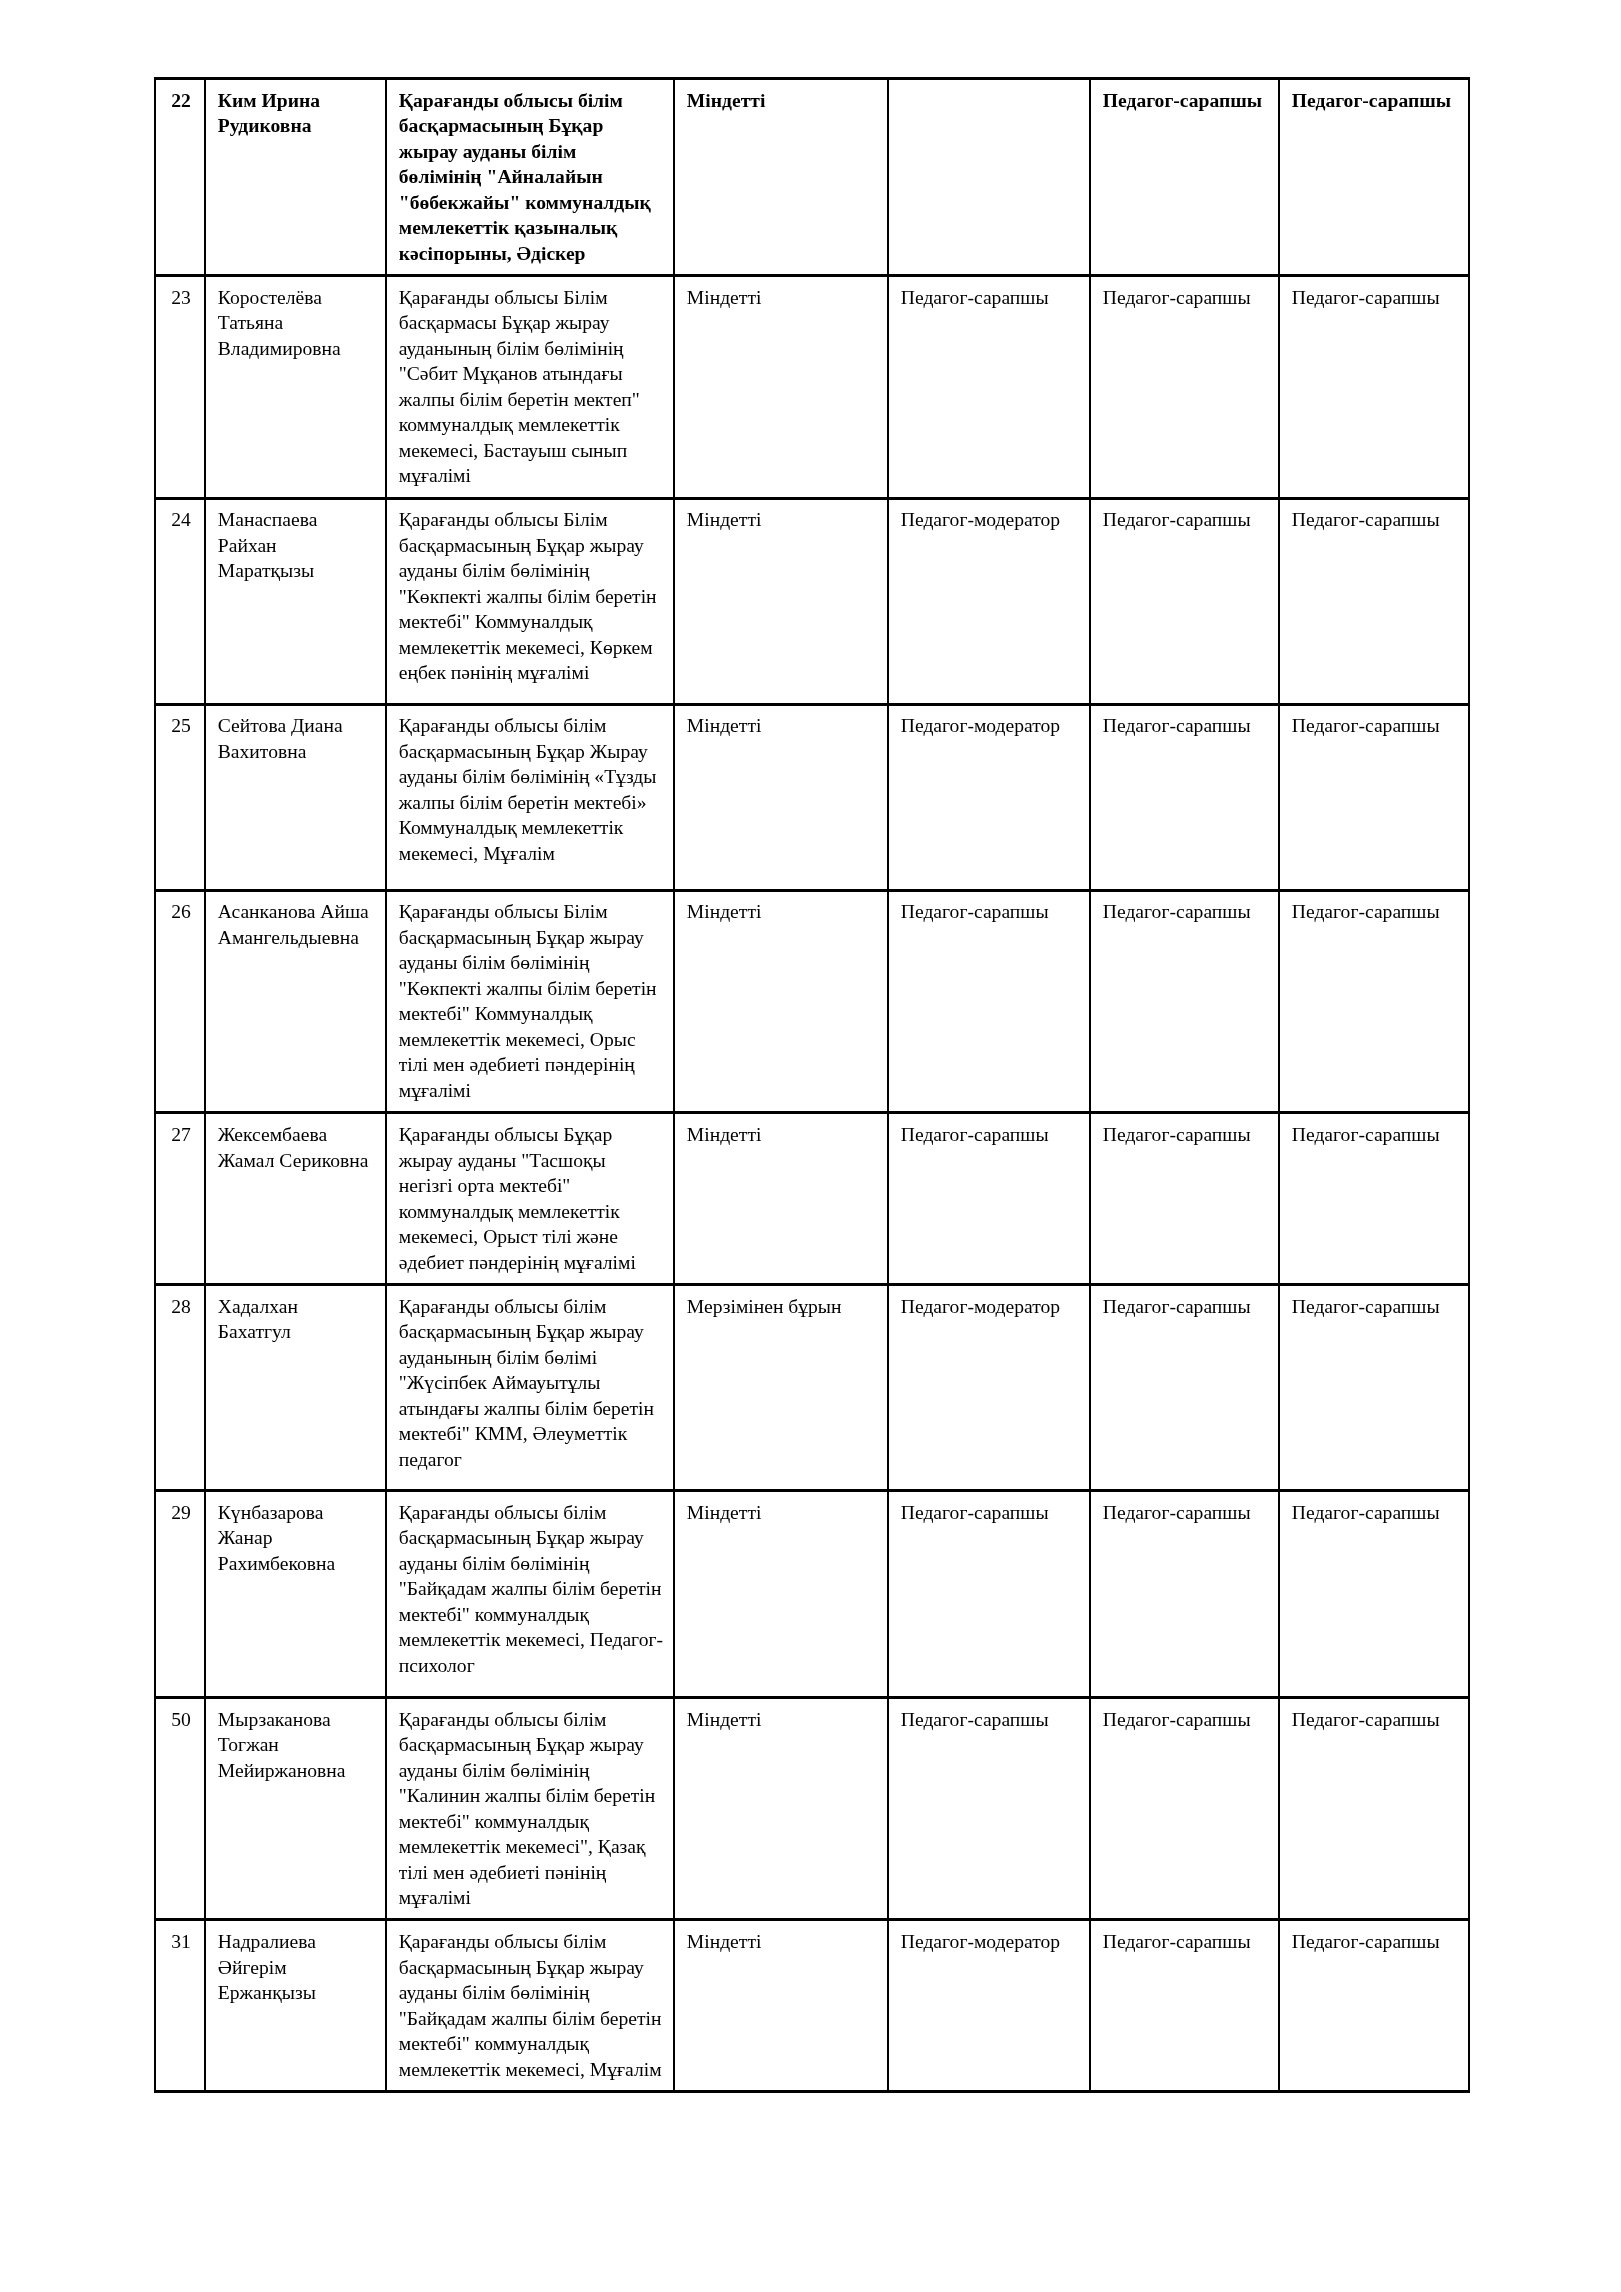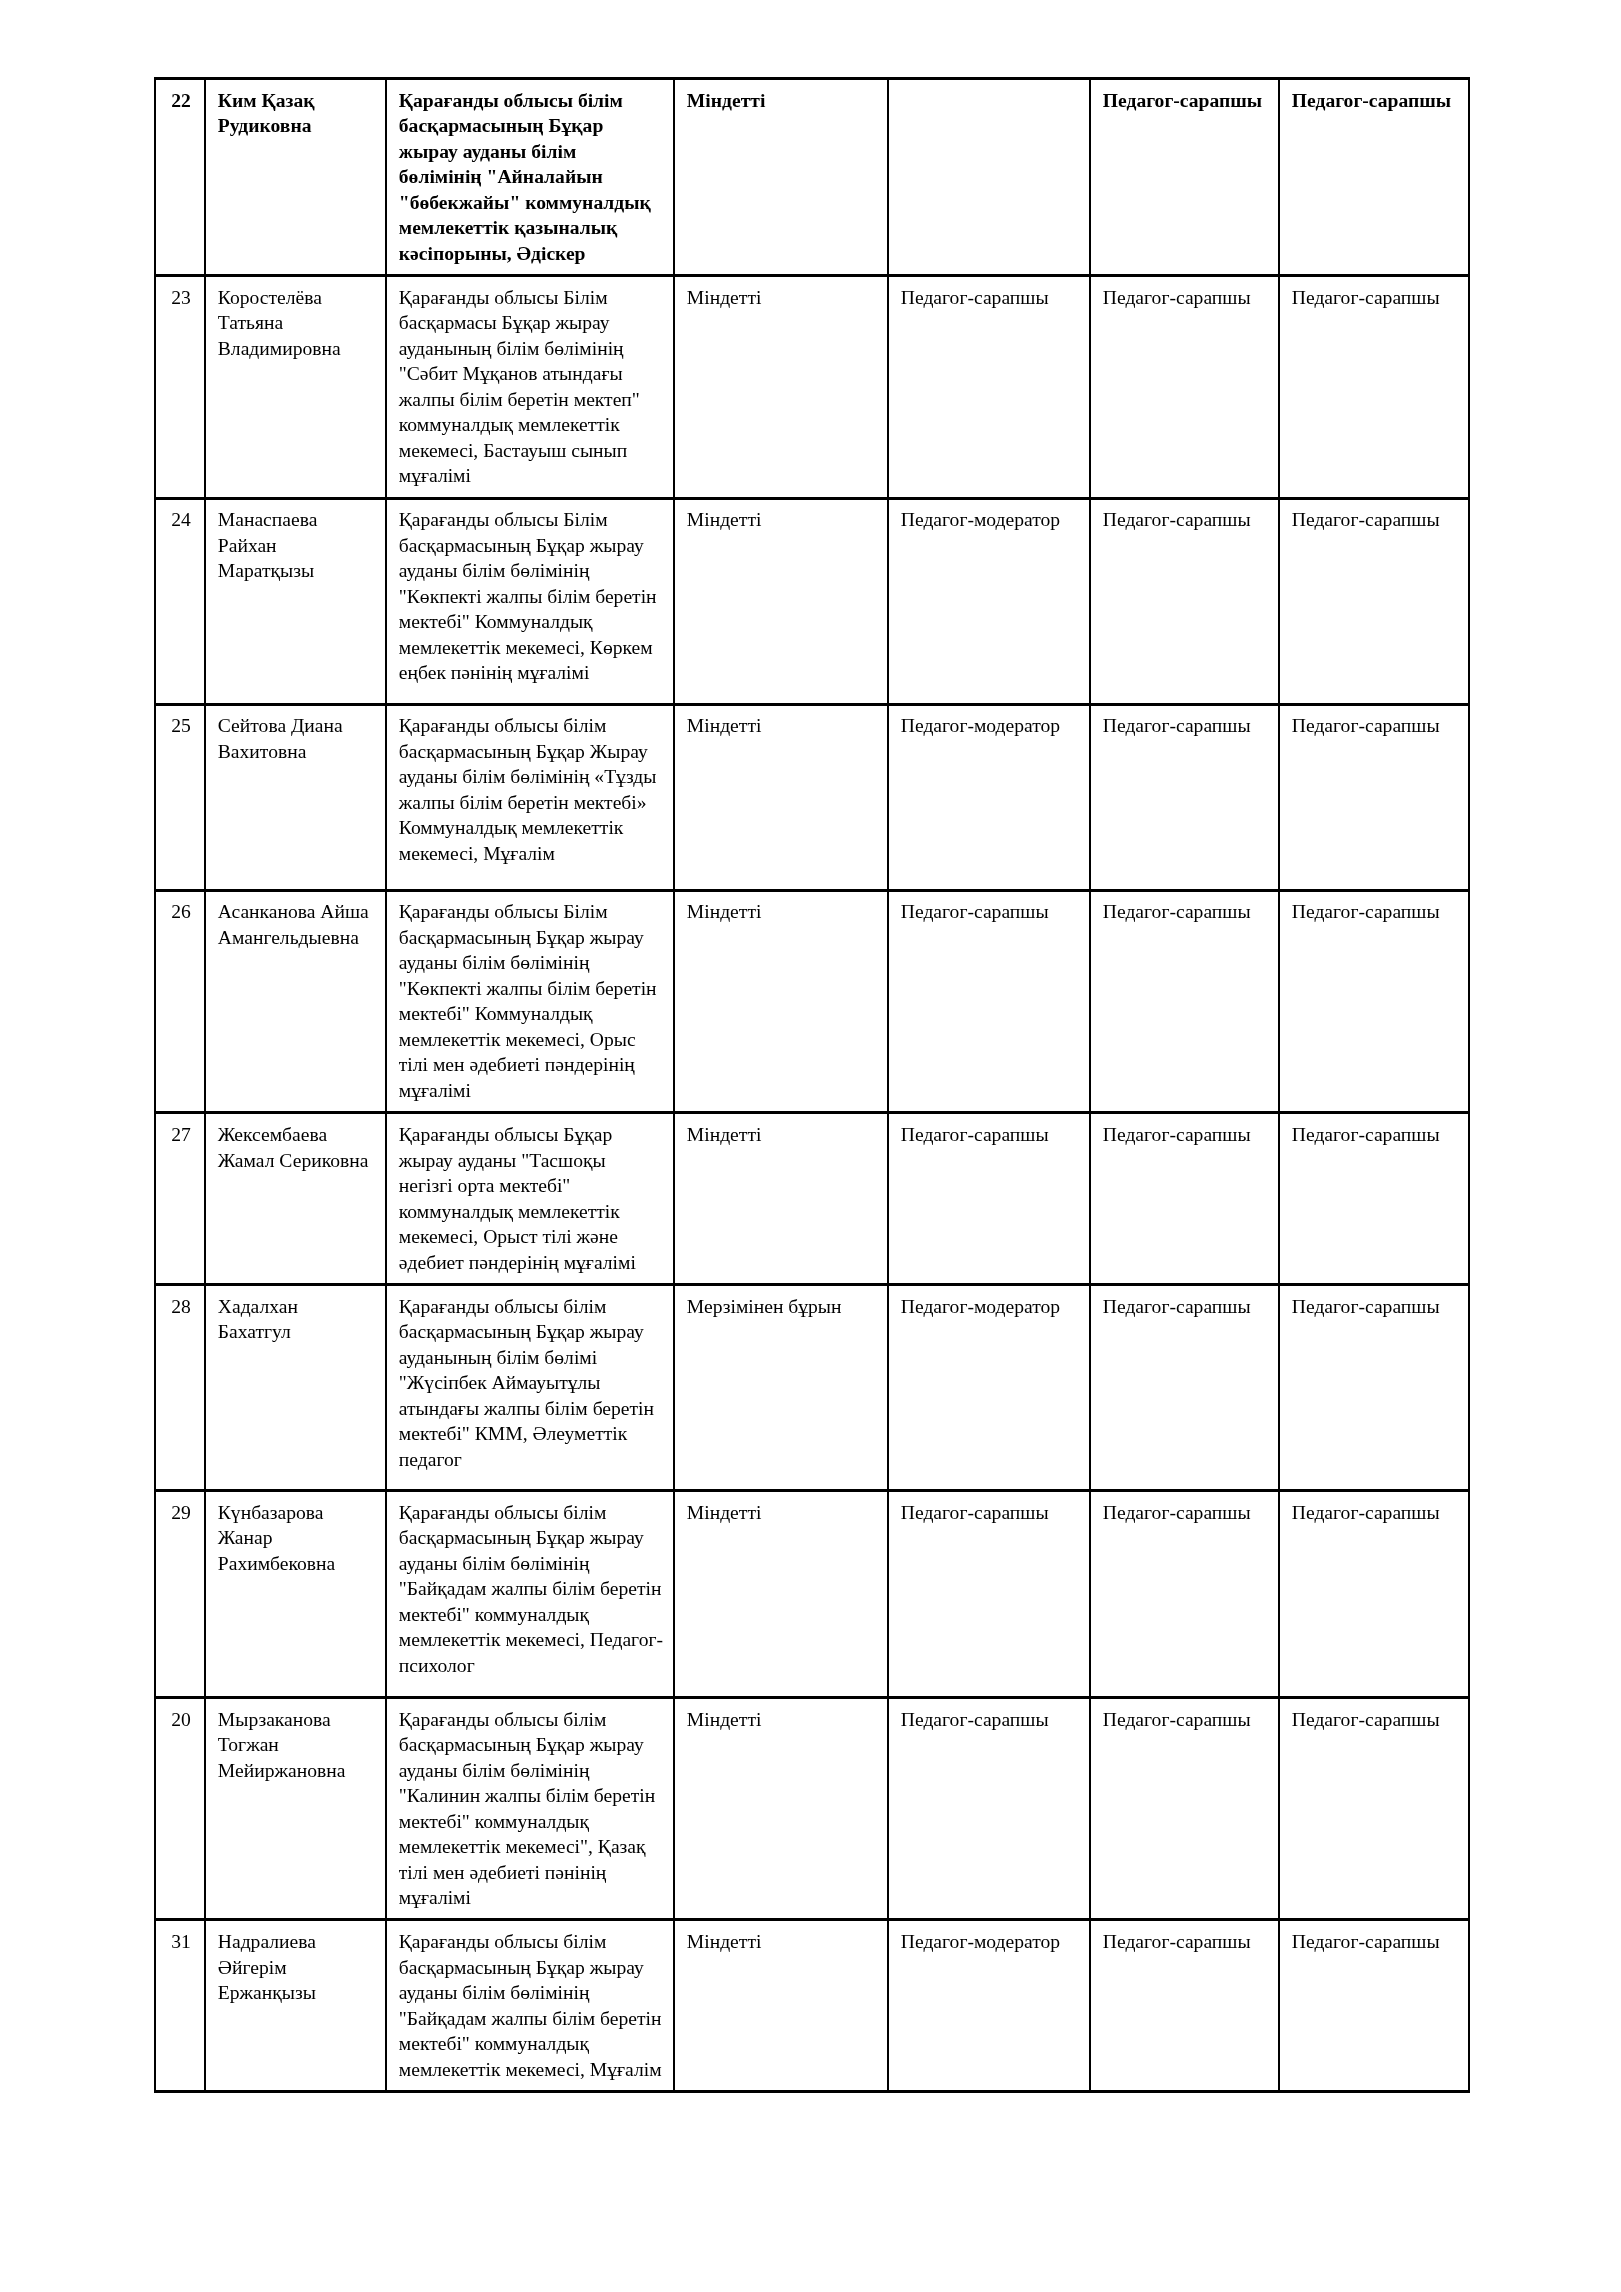--- a/index.html
+++ b/index.html
@@ -72,21 +72,21 @@
       <col style="width:181px">
       <col style="width:288px">
       <col style="width:214px">
       <col style="width:202px">
       <col style="width:189px">
       <col style="width:190px">
     </colgroup>
     <tbody id="table-body">
         <tr>
           <td class="col-num"><span>22</span></td>
-          <td class="col-name"><span>Ким Қазақ Рудиковна</span></td>
+          <td class="col-name"><span>Ким Ирина Рудиковна</span></td>
           <td class="col-org"><span>Қарағанды облысы білім басқармасының Бұқар жырау ауданы білім бөлімінің "Айналайын "бөбекжайы" коммуналдық мемлекеттік қазыналық кәсіпорыны, Әдіскер</span></td>
           <td class="col-kind"><span>Міндетті</span></td>
           <td class="col-cat"><span></span></td>
           <td class="col-cat"><span>Педагог-сарапшы</span></td>
           <td class="col-cat"><span>Педагог-сарапшы</span></td>
         </tr>
         <tr>
           <td class="col-num"><span>23</span></td>
           <td class="col-name"><span>Коростелёва Татьяна Владимировна</span></td>
           <td class="col-org"><span>Қарағанды облысы Білім басқармасы Бұқар жырау ауданының білім бөлімінің "Сәбит Мұқанов атындағы жалпы білім беретін мектеп" коммуналдық мемлекеттік мекемесі, Бастауыш сынып мұғалімі</span></td>
@@ -143,21 +143,21 @@
         <tr>
           <td class="col-num"><span>29</span></td>
           <td class="col-name"><span>Күнбазарова Жанар Рахимбековна</span></td>
           <td class="col-org"><span>Қарағанды облысы білім басқармасының Бұқар жырау ауданы білім бөлімінің "Байқадам жалпы білім беретін мектебі" коммуналдық мемлекеттік мекемесі, Педагог-психолог</span></td>
           <td class="col-kind"><span>Міндетті</span></td>
           <td class="col-cat"><span>Педагог-сарапшы</span></td>
           <td class="col-cat"><span>Педагог-сарапшы</span></td>
           <td class="col-cat"><span>Педагог-сарапшы</span></td>
         </tr>
         <tr>
-          <td class="col-num"><span>20</span></td>
+          <td class="col-num"><span>50</span></td>
           <td class="col-name"><span>Мырзаканова Тогжан Мейиржановна</span></td>
           <td class="col-org"><span>Қарағанды облысы білім басқармасының Бұқар жырау ауданы білім бөлімінің "Калинин жалпы білім беретін мектебі" коммуналдық мемлекеттік мекемесі", Қазақ тілі мен әдебиеті пәнінің мұғалімі</span></td>
           <td class="col-kind"><span>Міндетті</span></td>
           <td class="col-cat"><span>Педагог-сарапшы</span></td>
           <td class="col-cat"><span>Педагог-сарапшы</span></td>
           <td class="col-cat"><span>Педагог-сарапшы</span></td>
         </tr>
         <tr>
           <td class="col-num"><span>31</span></td>
           <td class="col-name"><span>Надралиева Әйгерім Ержанқызы</span></td>

